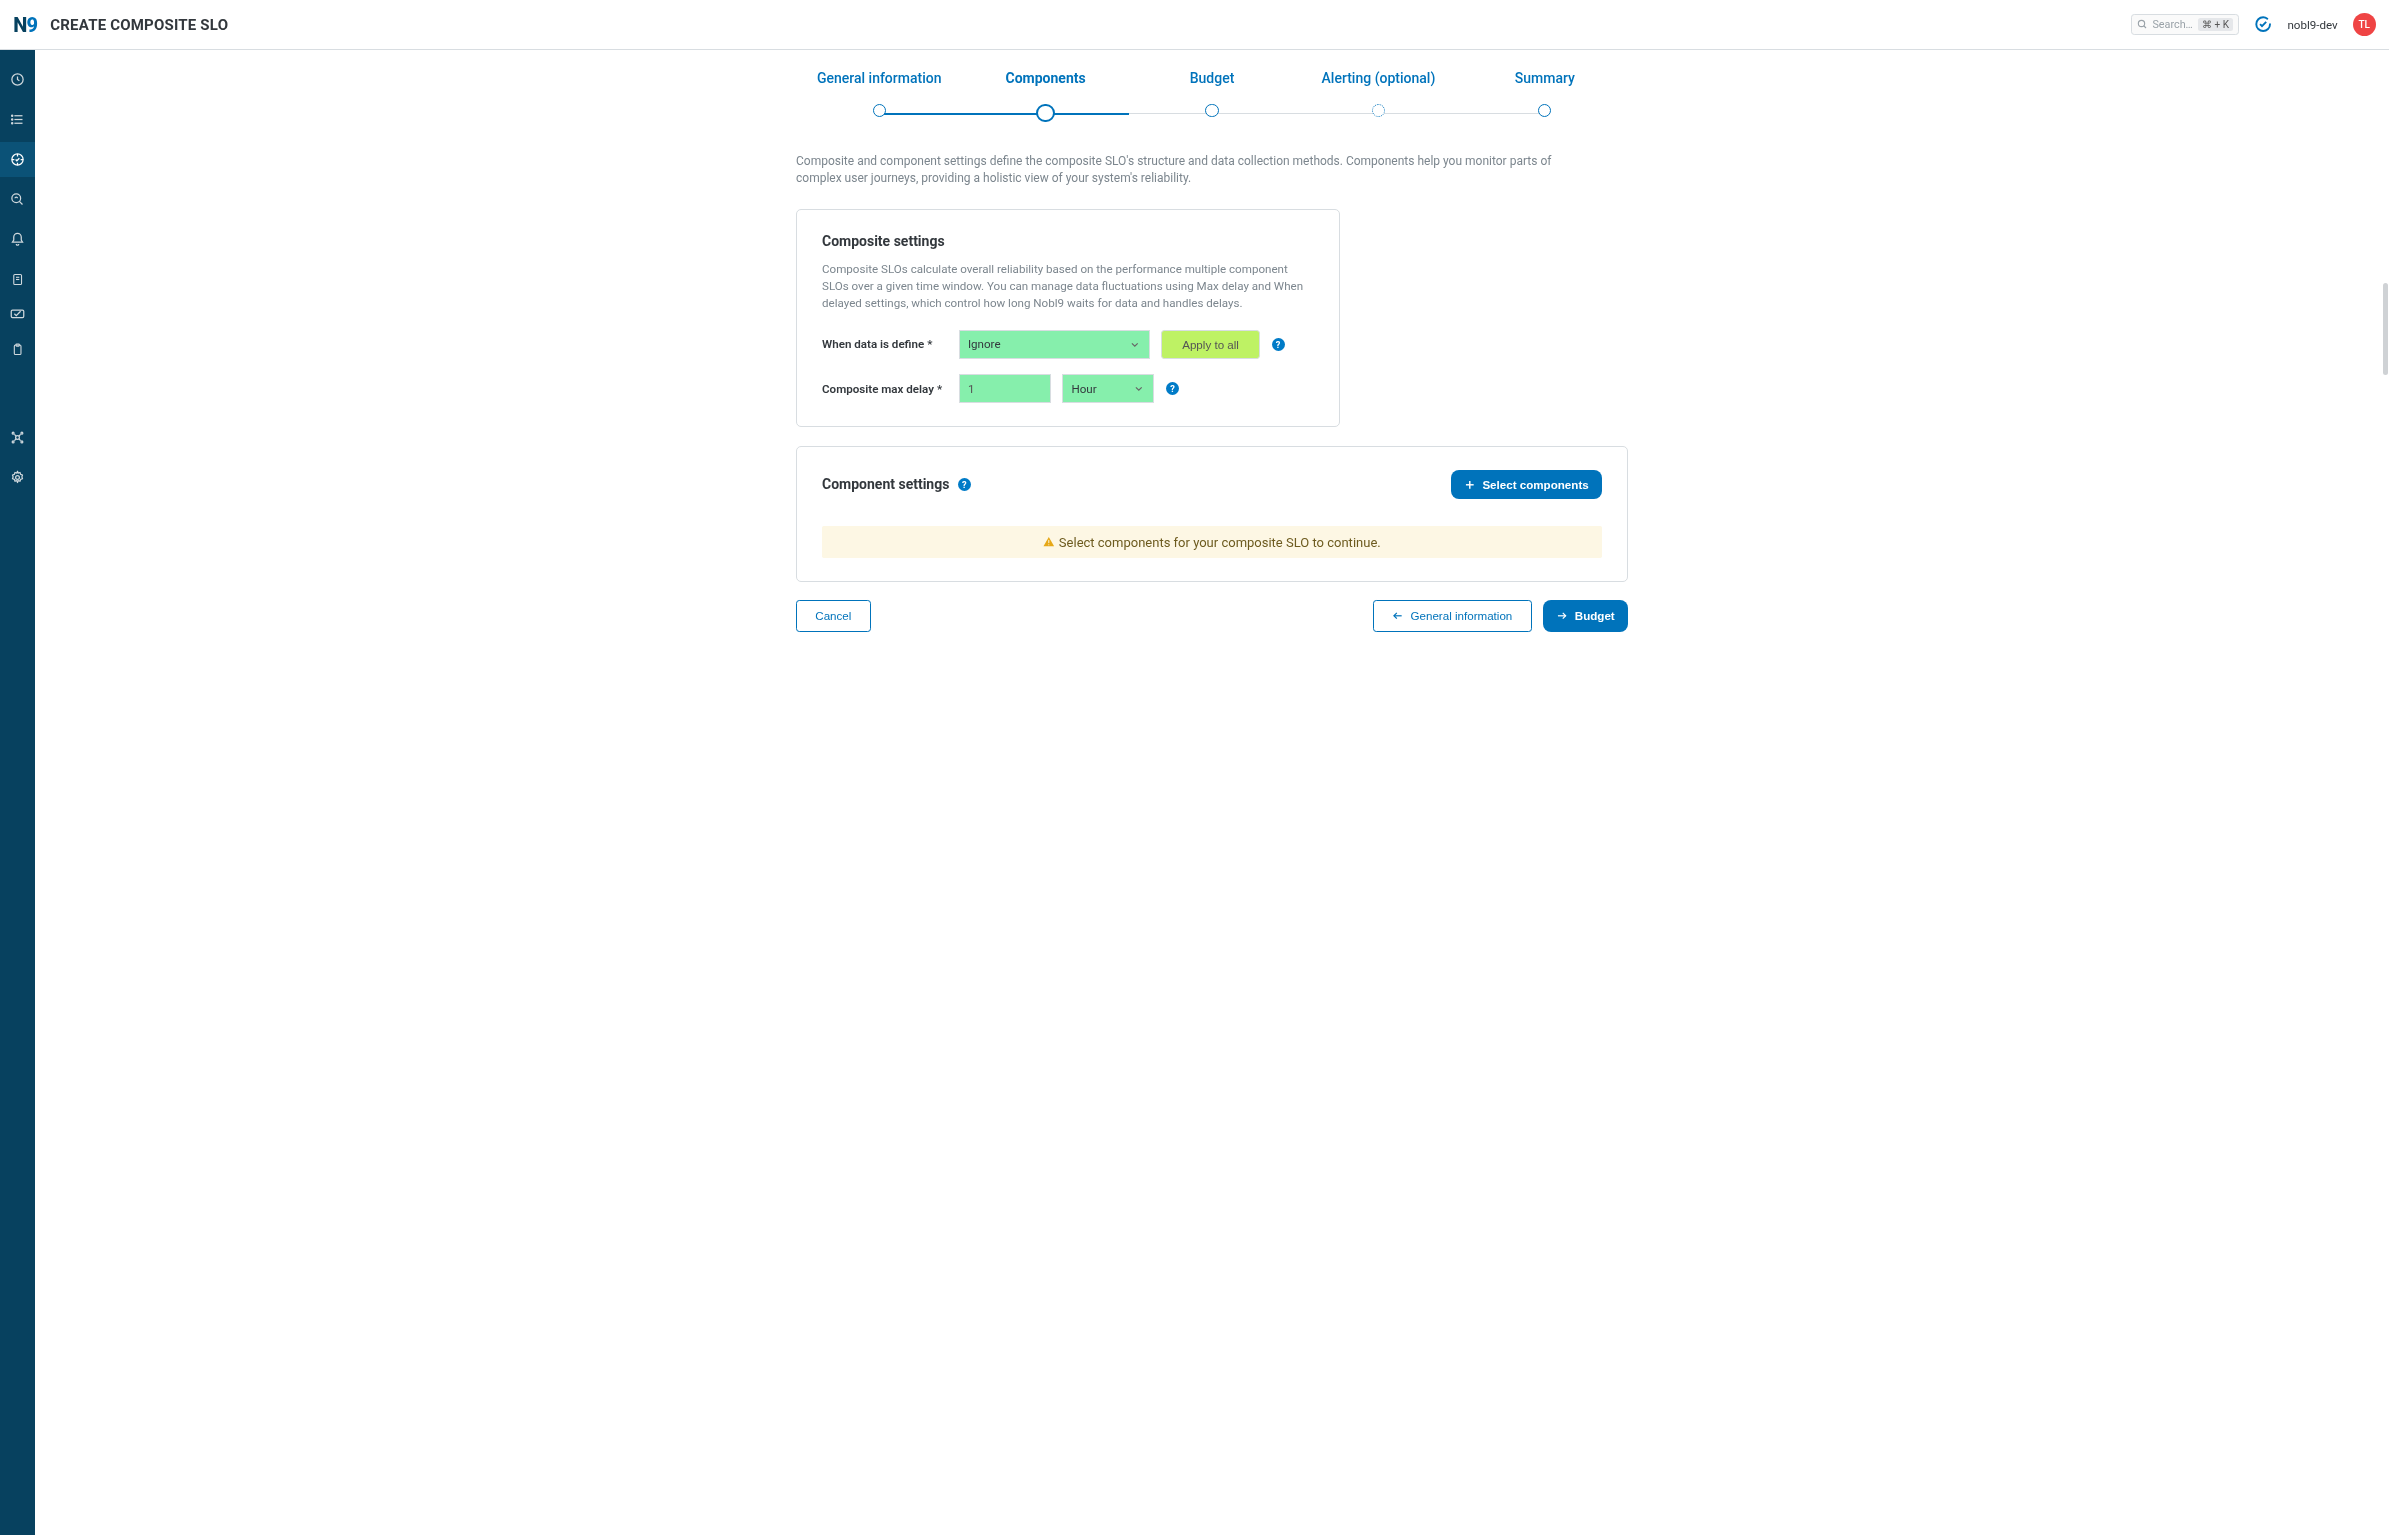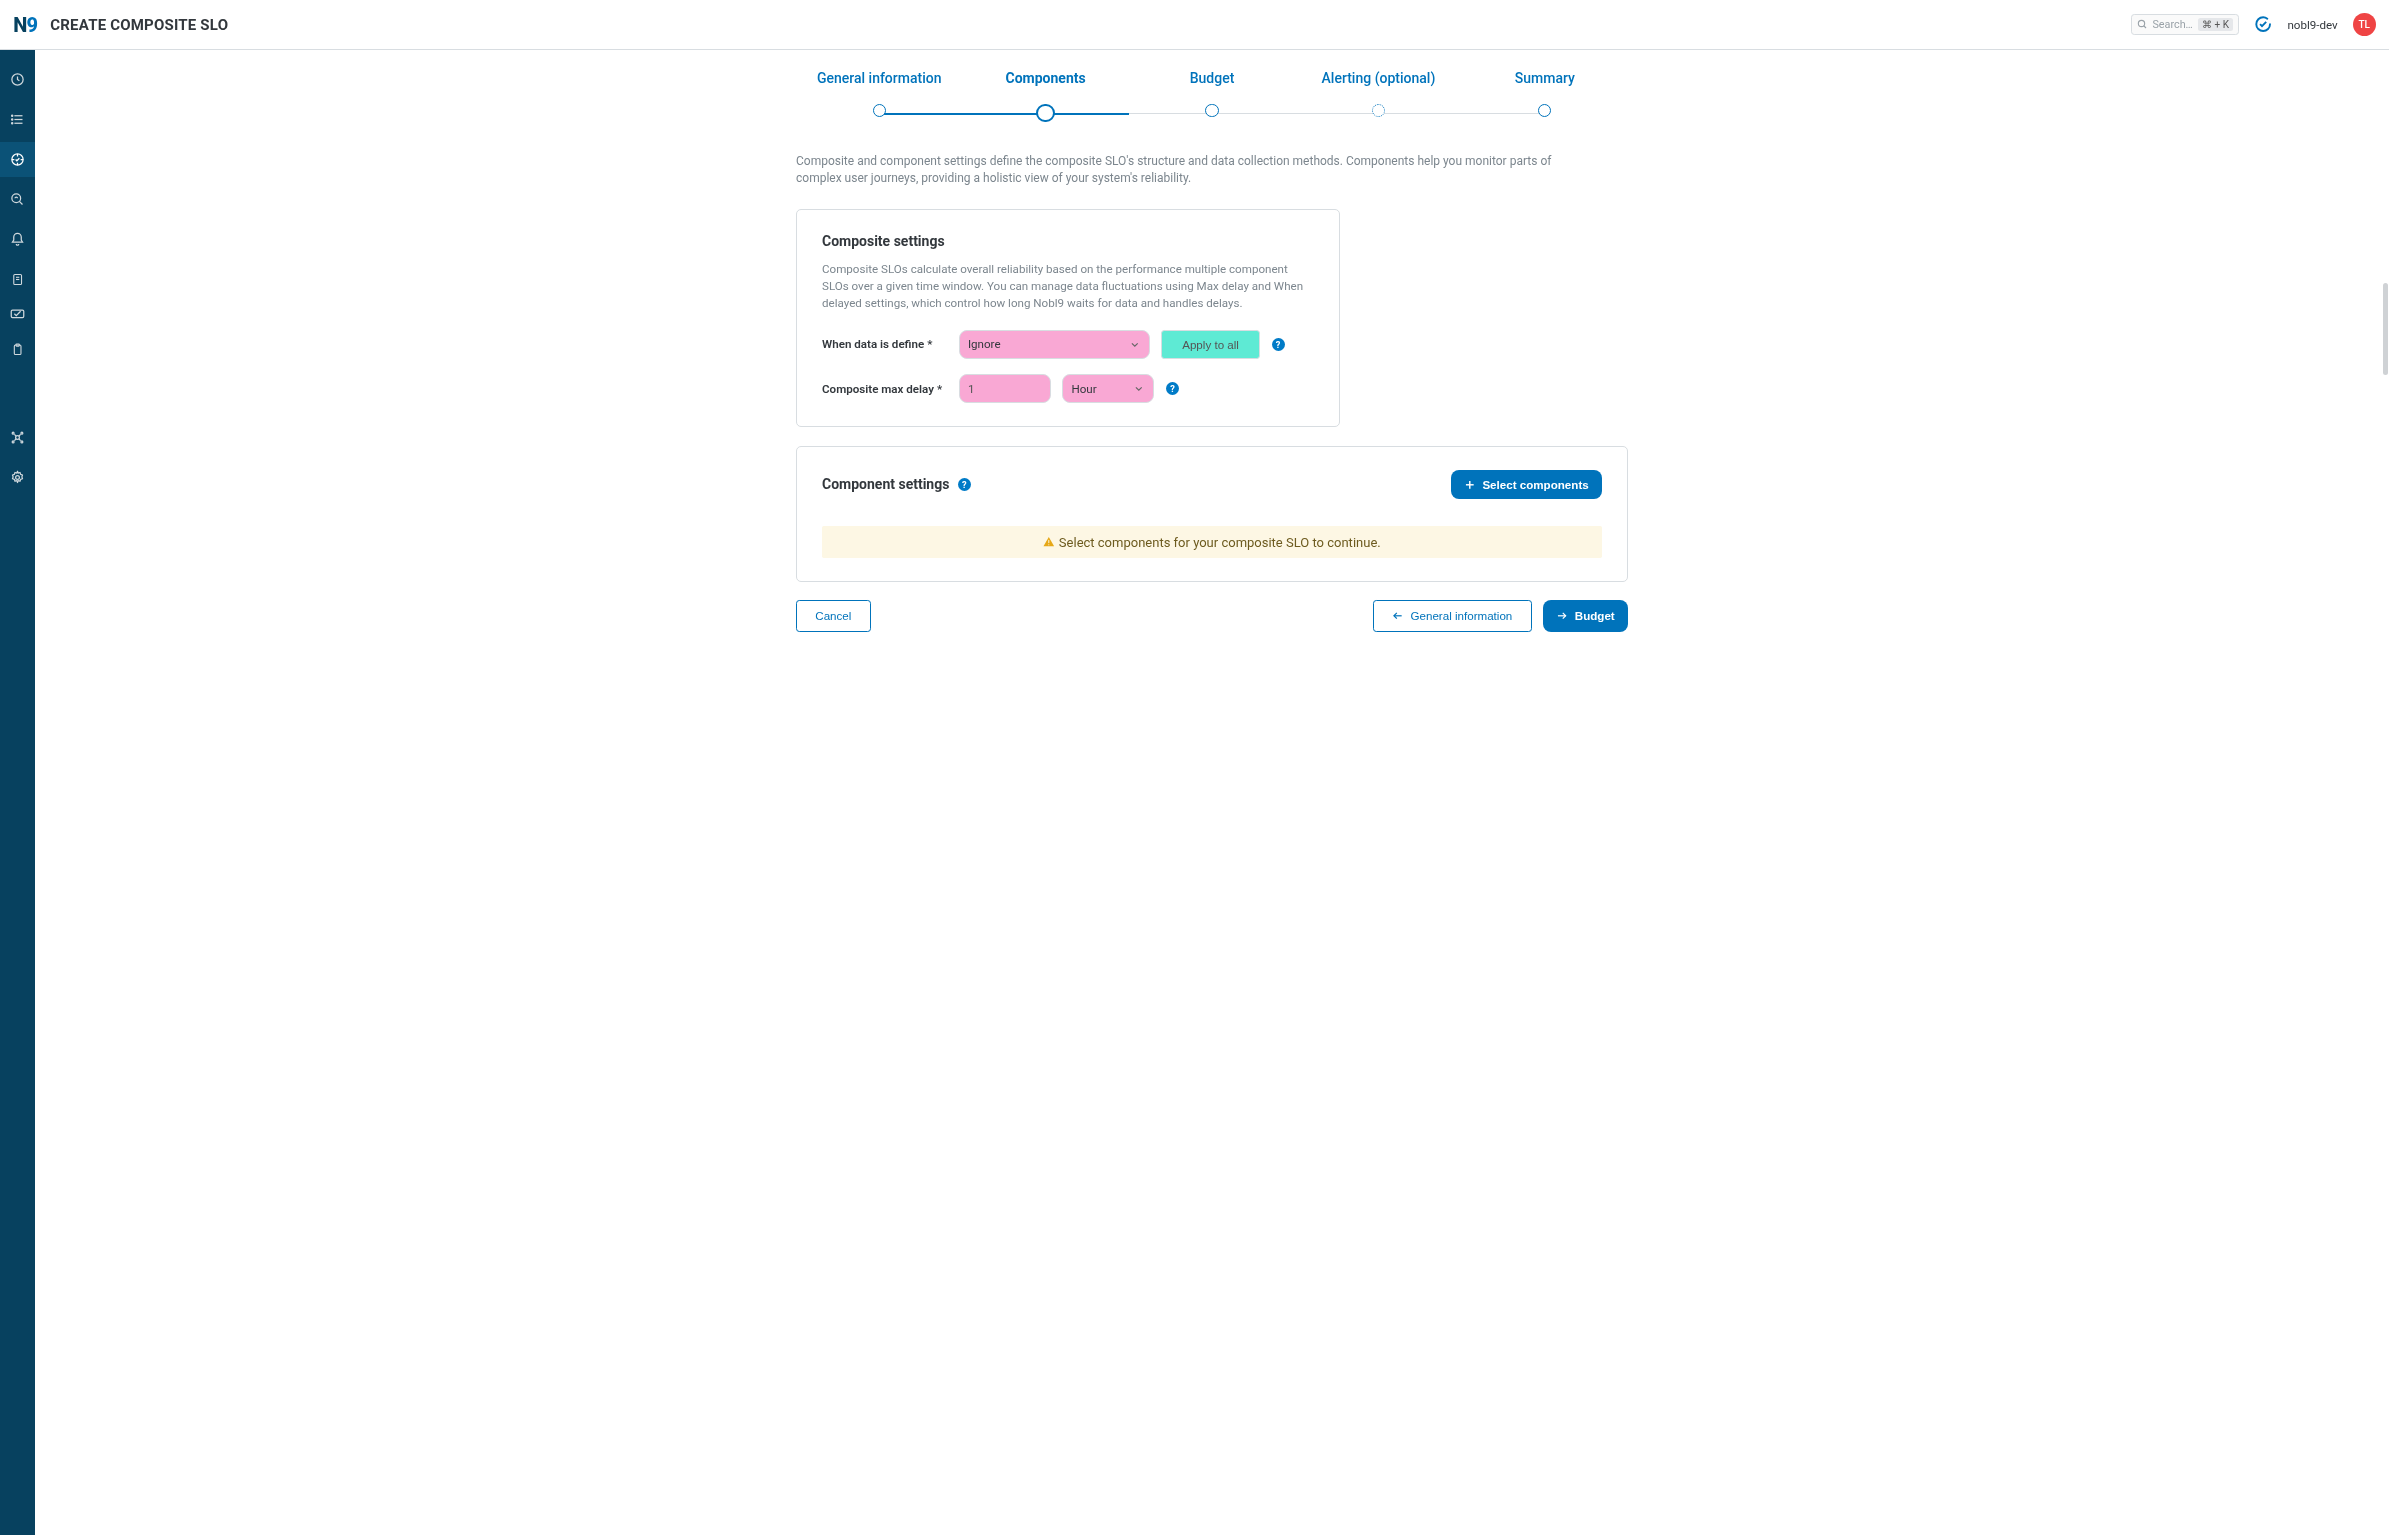--- a/index.html
+++ b/index.html
@@ -204,38 +204,38 @@
     gap: 11.6px;
     margin-bottom: 15px;
   }
   .form-label {
     width: 125px;
     font-weight: 600;
     font-size: 11.6px;
   }
   .select, .text-input {
     border: 0.8px solid var(--border);
-    border-radius: 8px;
+    border-radius: 0;
     padding: 6.7px 8.3px;
     font-size: 11.6px;
-    background: #f9a8d4;
+    background: #86efac;
     display: flex;
     align-items: center;
     justify-content: space-between;
   }
   .select { width: 191px; cursor: pointer; }
   .select.small { width: 92px; }
   .text-input { width: 92px; color: #555; }
   .chev { color: #666; }
   .btn-outline {
     border: 0.8px solid var(--border);
     border-radius: 3.3px;
     padding: 6.7px 20px;
     font-size: 11.6px;
-    background: #5eead4;
+    background: #bef264;
     color: #555;
     cursor: pointer;
   }
   .help {
     width: 13.3px; height: 13.3px;
     border-radius: 50%;
     background: var(--help-blue);
     color: #fff;
     display: inline-flex;
     align-items: center;

